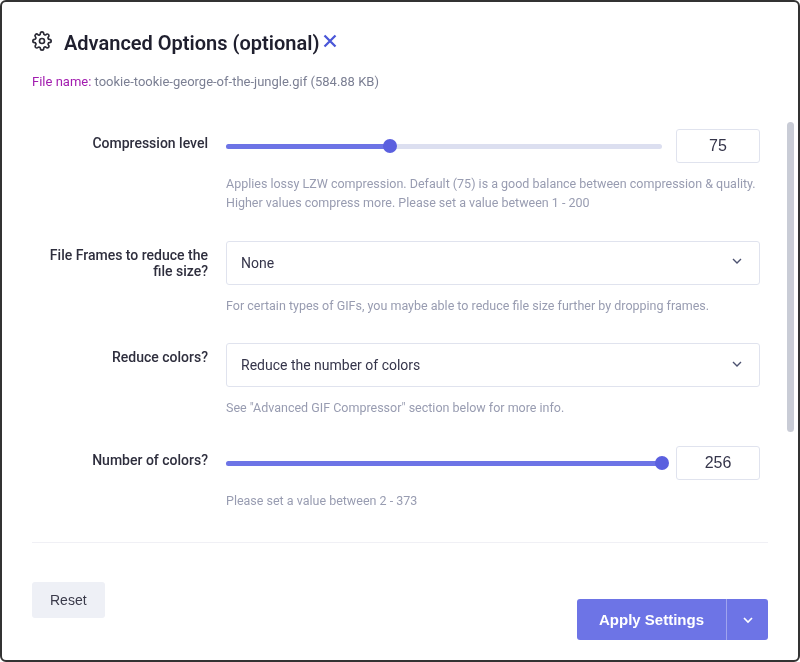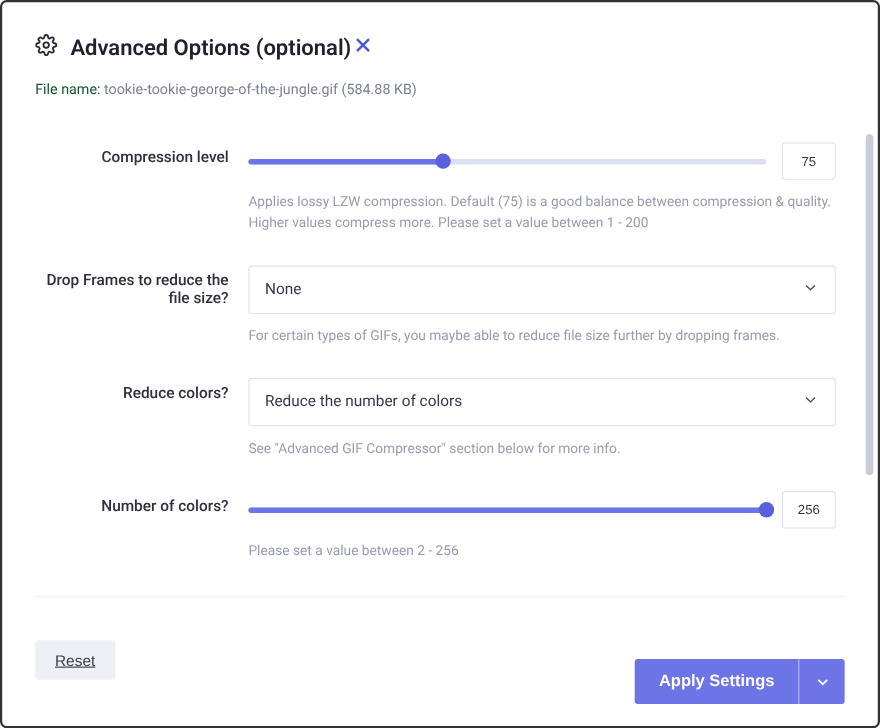--- a/index.html
+++ b/index.html
@@ -41,21 +41,21 @@
     .close {
       width: 22px; height: 22px;
       color: #4a57d8;
       cursor: pointer;
     }
     .filename-row {
       font-size: 13px;
       color: #7b7f93;
       margin-bottom: 16px;
     }
-    .filename-label { color: #14532d; }
+    .filename-label { color: #a21caf; }
     .section-header {
       background: #e9ebf3;
       padding: 16px;
       text-align: center;
       font-weight: 700;
       font-size: 16px;
       color: #252531;
       border-radius: 2px;
     }
     .options-body {
@@ -107,26 +107,26 @@
     }
     .thumb {
       position: absolute;
       width: 14px; height: 14px;
       background: #5b60df;
       border-radius: 50%;
       transform: translate(-50%, -50%);
       top: 50%;
     }
     .num-input {
-      width: 49px;
+      width: 84px;
       height: 34px;
       border: 1px solid #e0e3ee;
       border-radius: 3px;
       text-align: center;
-      font-size: 12px;
+      font-size: 16px;
       color: #35354a;
     }
     .hint {
       font-size: 12.5px;
       color: #989cb1;
       margin-top: 12px;
       margin-bottom: 24px;
       line-height: 1.5;
     }
     .select {
@@ -156,21 +156,20 @@
       margin-top: 8px;
     }
     .btn-reset {
       background: #eef0f6;
       border: none;
       padding: 10px 18px;
       font-size: 14px;
       color: #3a3a4a;
       border-radius: 3px;
       cursor: pointer;
-      text-decoration: underline;
     }
     .btn-apply-wrap {
       display: flex;
       margin-top: 40px;
     }
     .btn-apply {
       background: #6d74e6;
       color: #fff;
       border: none;
       padding: 12px 22px;
@@ -242,21 +241,21 @@
             </div>
             <div class="thumb" style="left:37.5%"></div>
           </div>
           <input class="num-input" value="75" style="">
         </div>
         <div class="hint">Applies lossy LZW compression. Default (75) is a good balance between compression &amp; quality. Higher values compress more. Please set a value between 1 - 200</div>
       </div>
     </div>
 
     <div class="row">
-      <div class="row-label">Drop Frames to reduce the file size?</div>
+      <div class="row-label">File Frames to reduce the file size?</div>
       <div class="row-control">
         <div class="select">
           <span>None</span>
           <span>
             <svg class="chev" viewBox="0 0 24 24" fill="none" stroke="currentColor" stroke-width="2">
                 <path d="M6 9l6 6 6-6"></path>
               </svg>
           </span>
         </div>
         <div class="hint">For certain types of GIFs, you maybe able to reduce file size further by dropping frames.</div>
@@ -283,21 +282,21 @@
       <div class="row-control">
         <div class="slider-wrap">
           <div class="slider">
             <div class="track">
               <div class="track-fill" style="width:100%"></div>
             </div>
             <div class="thumb" style="left:100%"></div>
           </div>
           <input class="num-input" value="256" style="">
         </div>
-        <div class="hint">Please set a value between 2 - 256</div>
+        <div class="hint">Please set a value between 2 - 373</div>
       </div>
     </div>
 
   </div>
 
   <div class="footer">
     <button class="btn-reset">Reset</button>
     <div class="btn-apply-wrap">
       <button class="btn-apply">Apply Settings</button>
       <button class="btn-apply-split">

